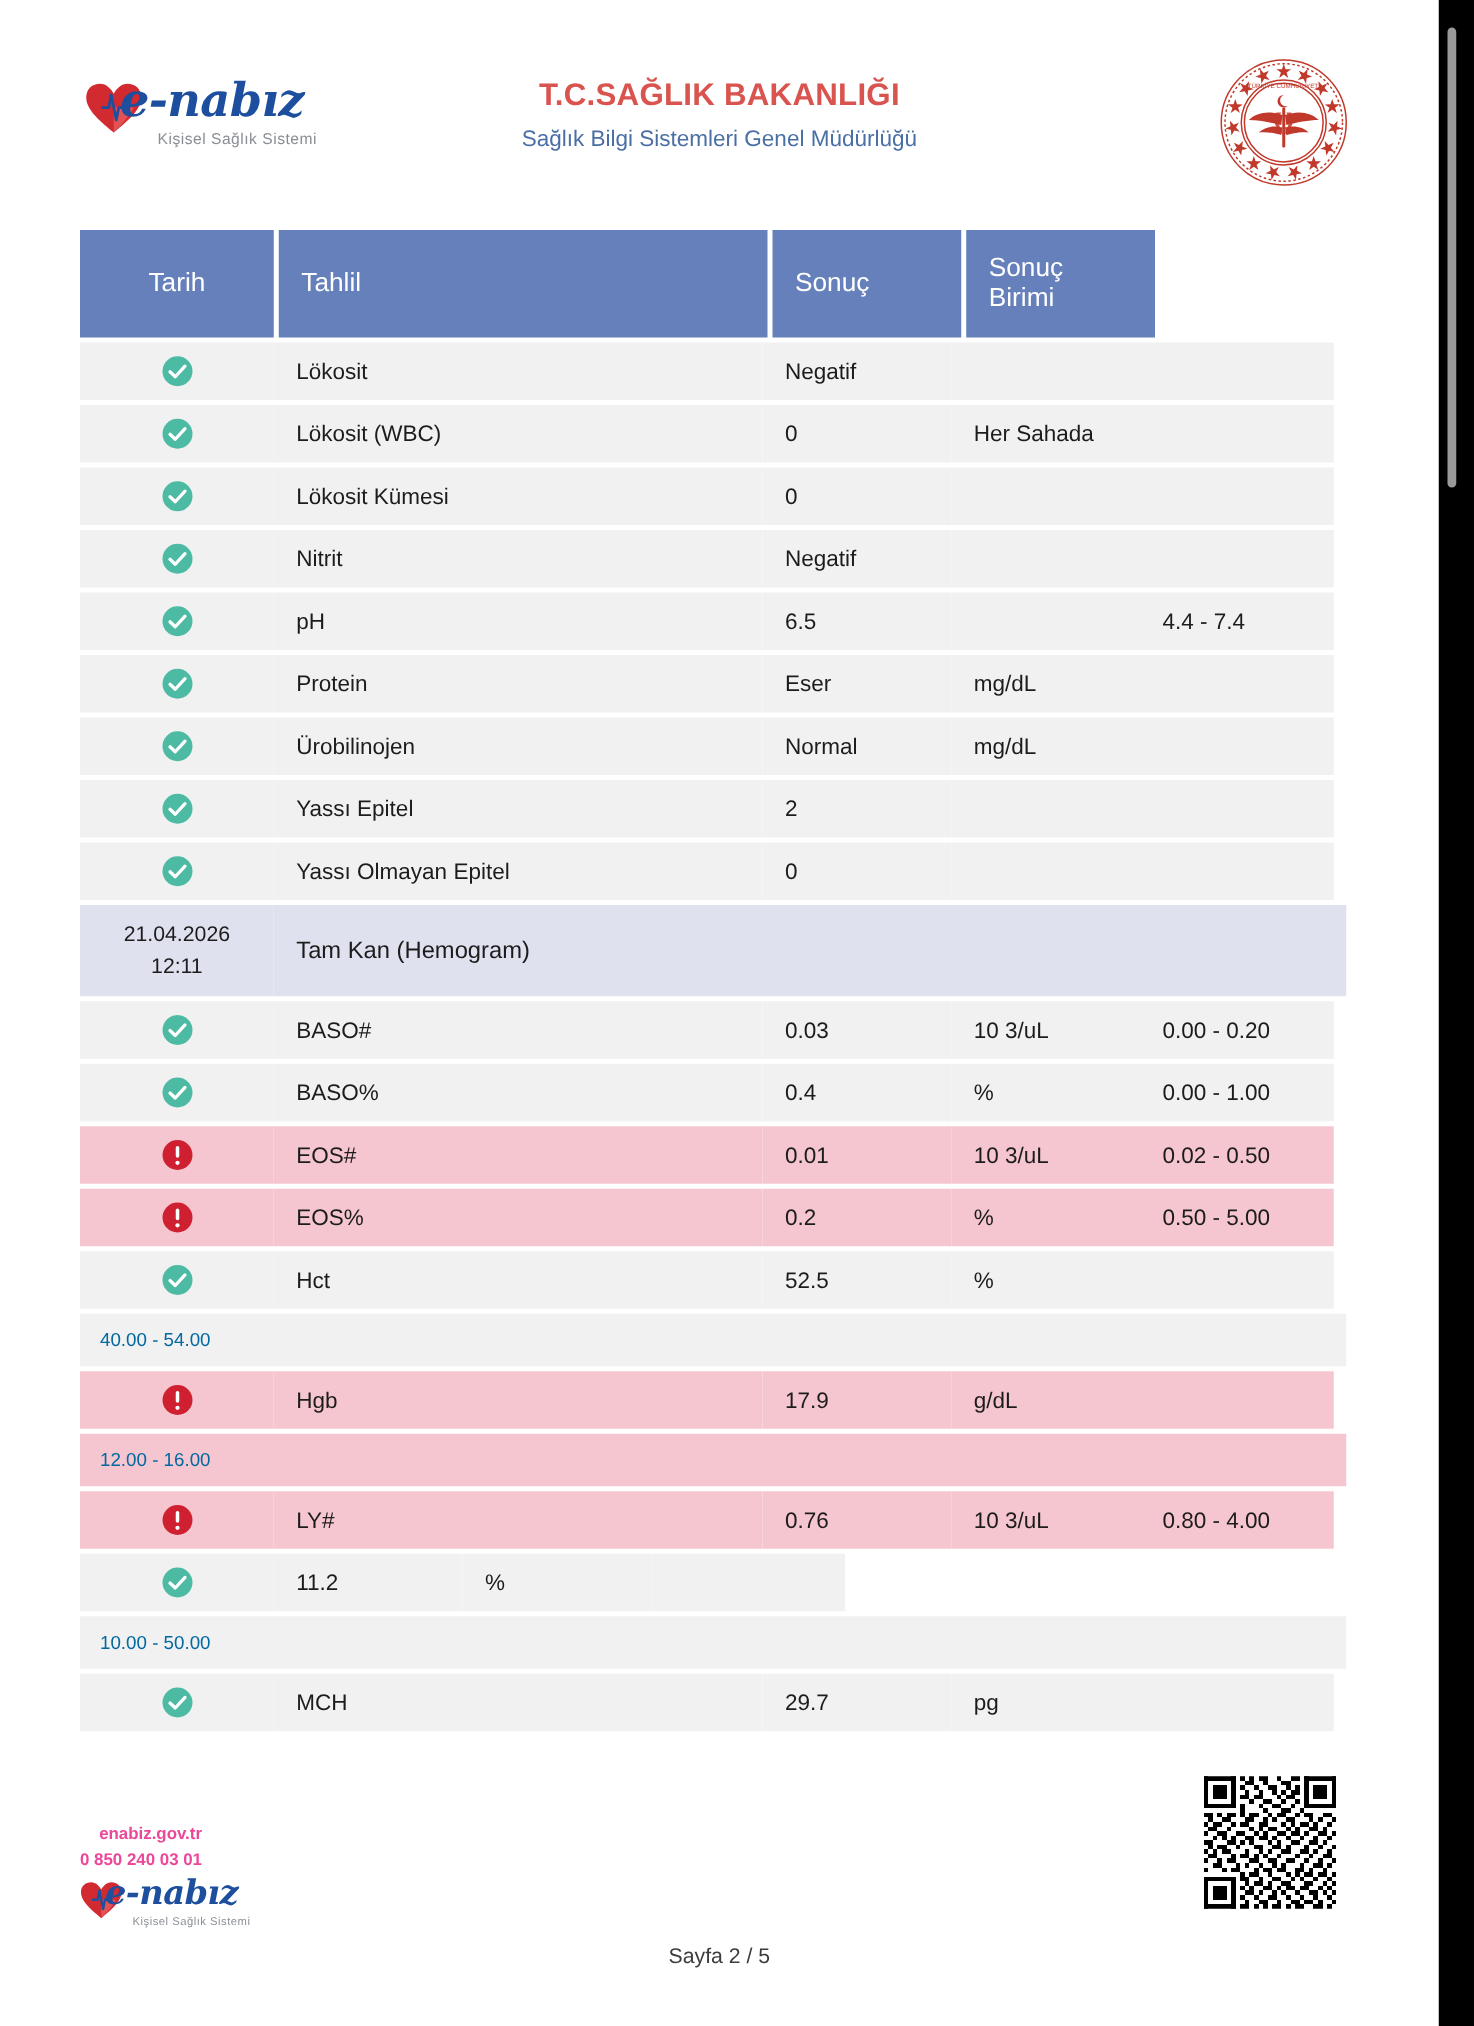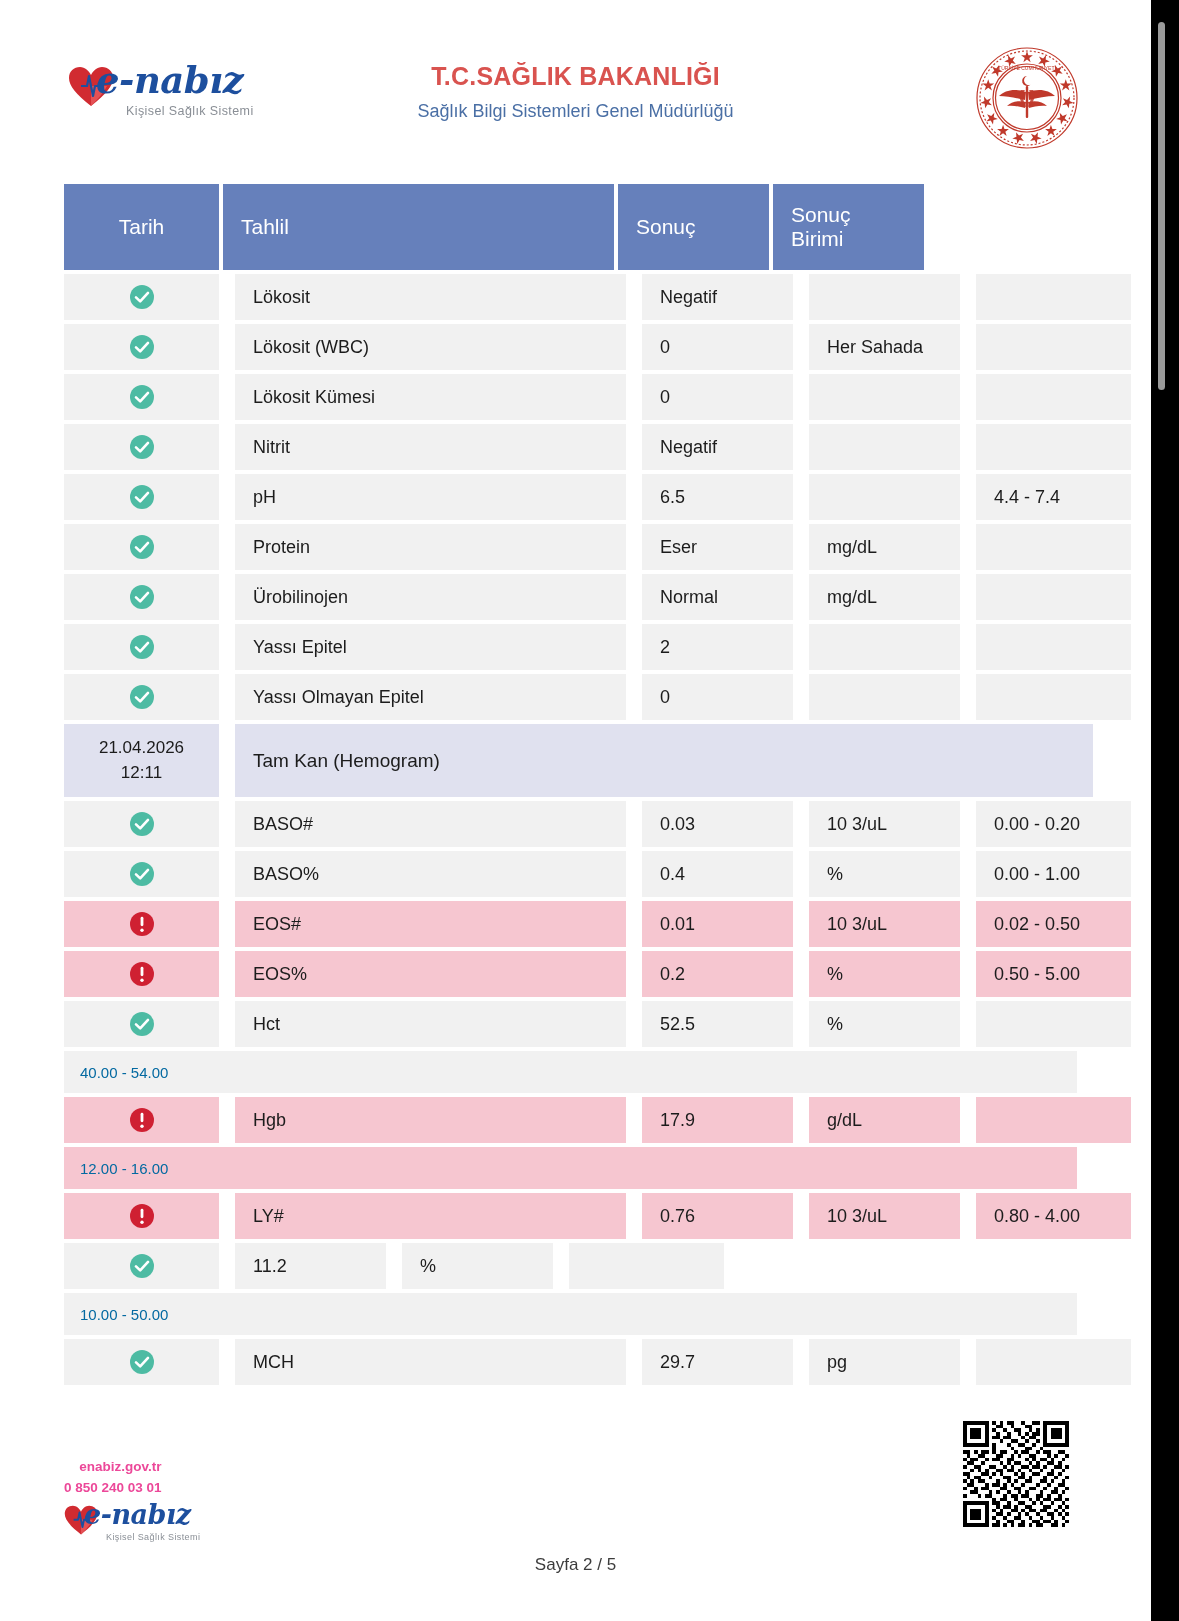--- a/index.html
+++ b/index.html
@@ -107,21 +107,21 @@
   }
   .th.center { justify-content: center; }
   .c-date   { width: 155px; flex: 0 0 155px; }
   .c-test   { width: 391px; flex: 0 0 391px; }
   .c-result { width: 151px; flex: 0 0 151px; }
   .c-unit   { width: 151px; flex: 0 0 151px; }
   .c-ref    { width: 155px; flex: 0 0 155px; }
 
   .row {
     display: flex;
-    gap: 16px;
+    gap: 0;
     margin-bottom: 4px;
   }
   .cell {
     background: #f1f1f1;
     font-size: 18px;
     color: #1c1c1c;
     padding: 12px 18px;
     box-sizing: border-box;
     min-height: 46px;
     display: flex;

